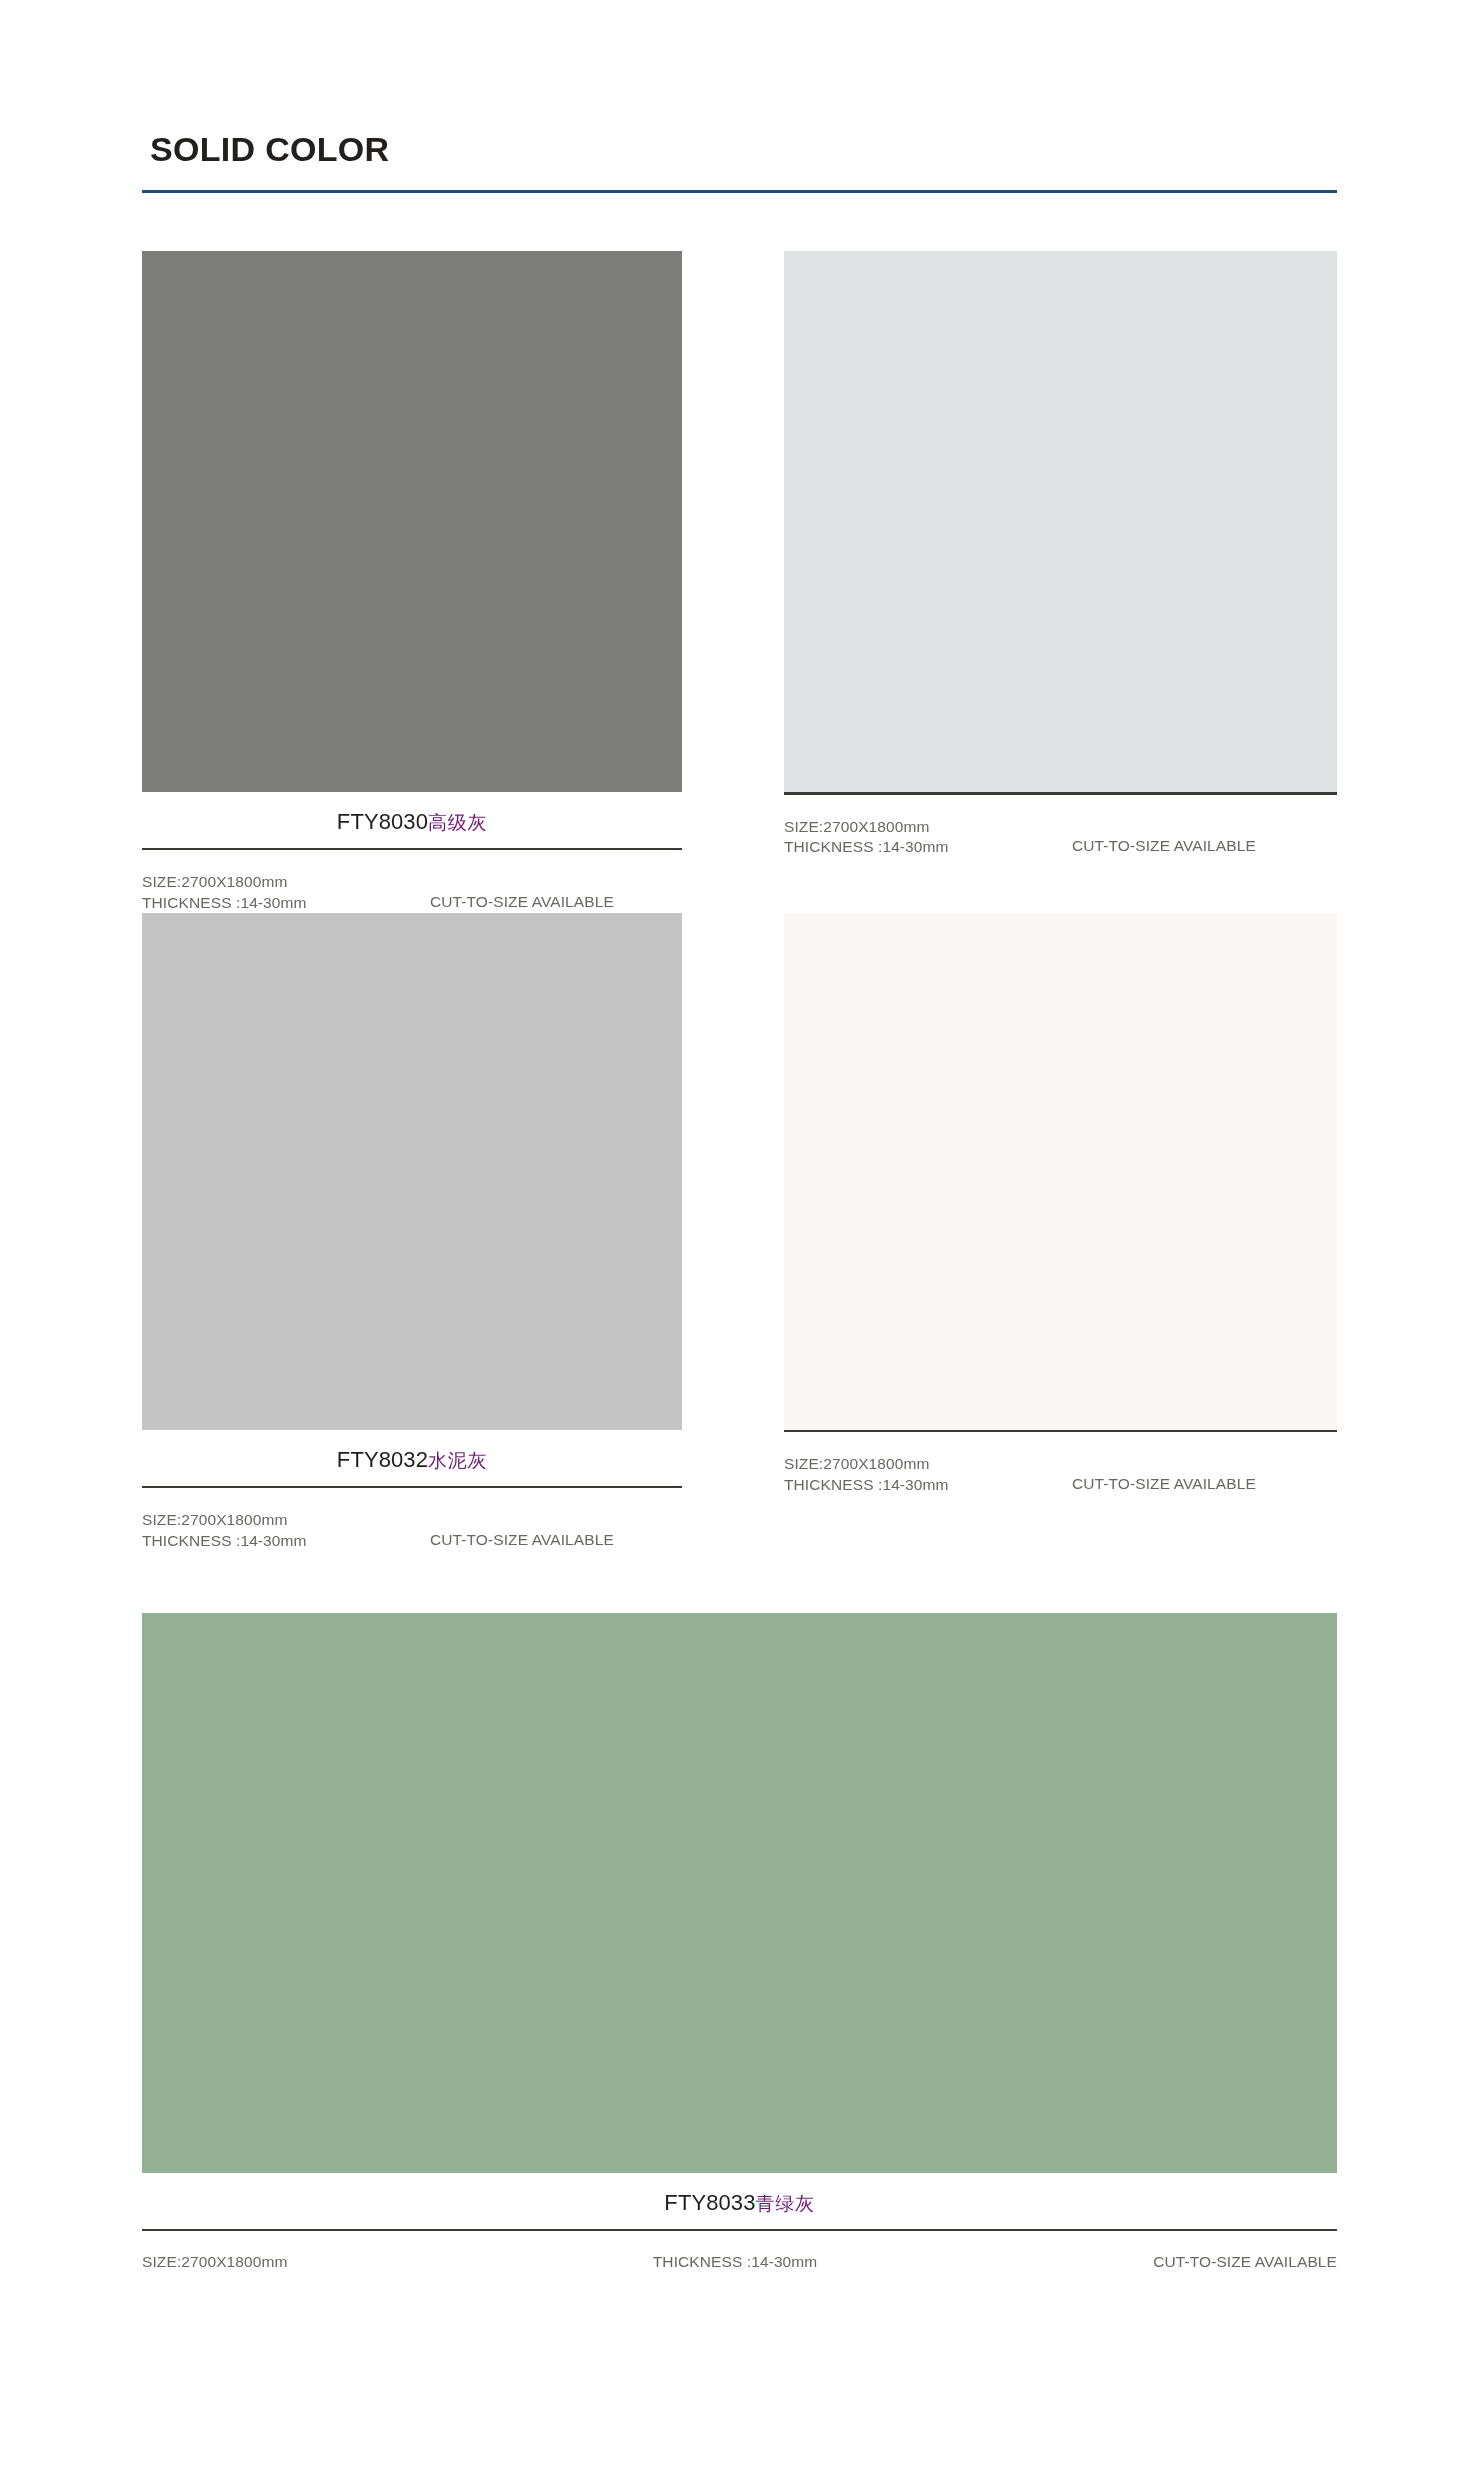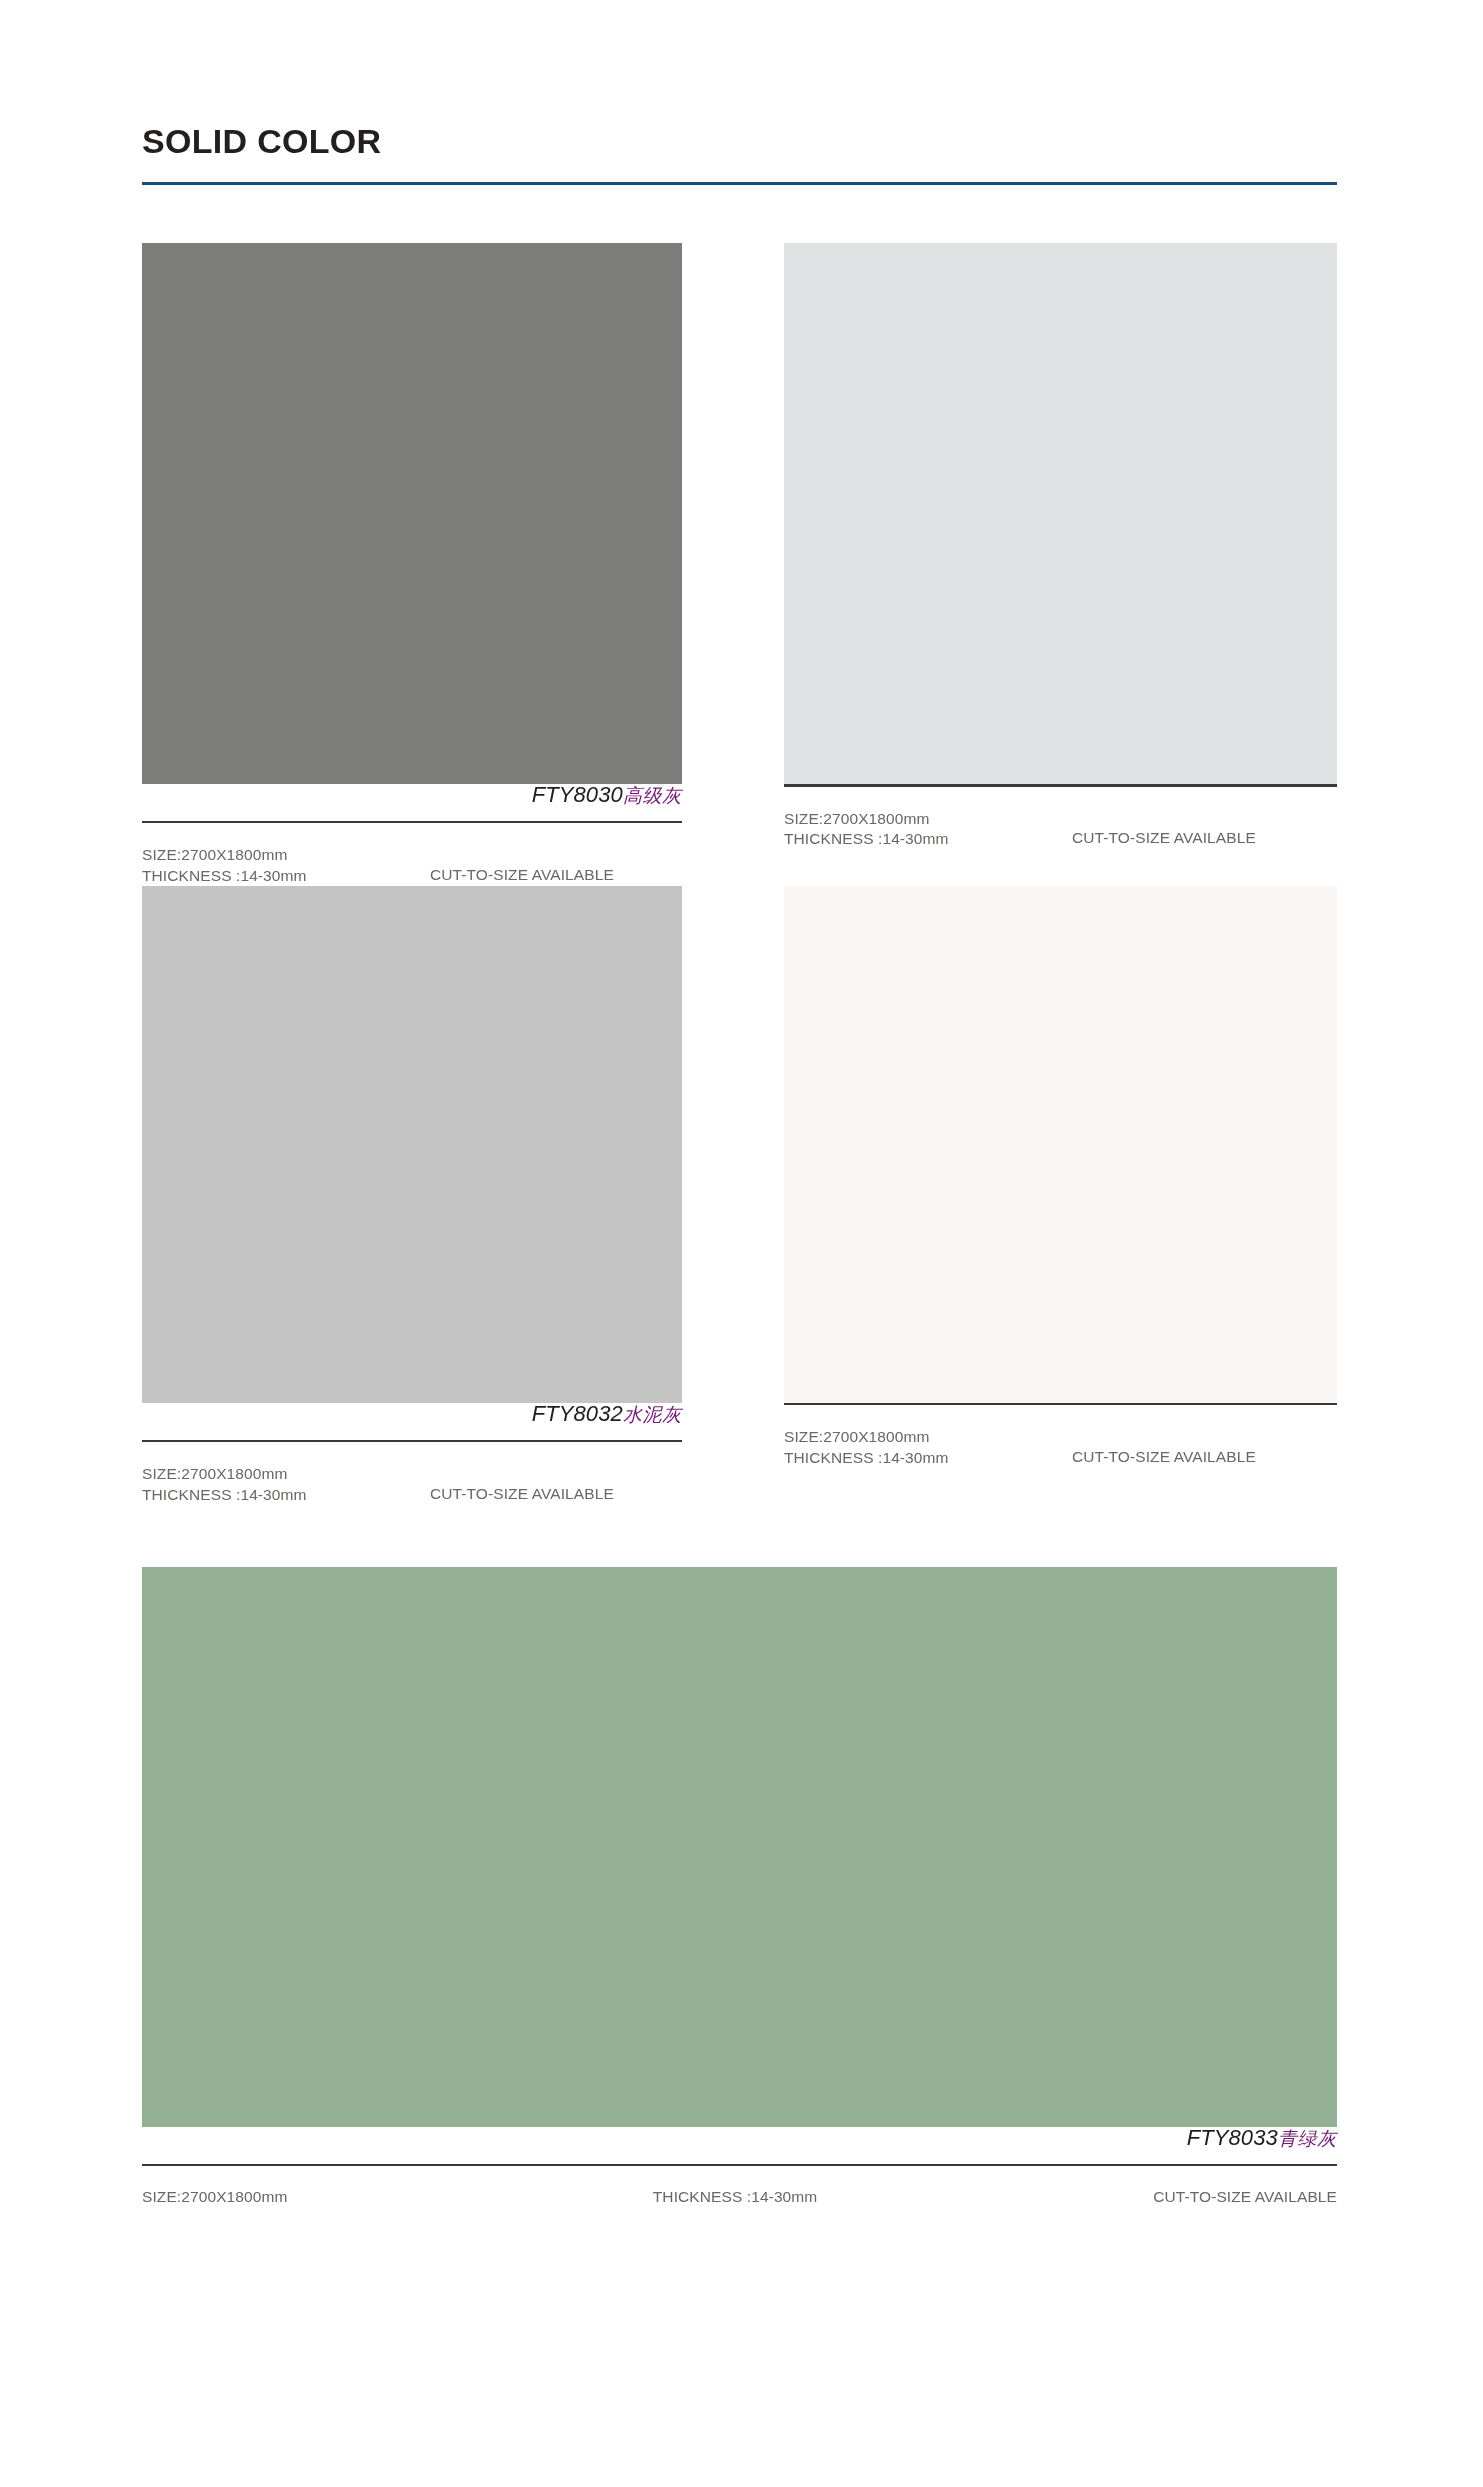--- a/index.html
+++ b/index.html
@@ -34,21 +34,21 @@
   
   .header {
     padding-top: 124px;
   }
   .header-title {
     font-size: 34px;
     font-weight: 700;
     letter-spacing: 0.3px;
     line-height: 1.05;
     color: #231f1e;
-    margin: 0;
+    margin: 8px;
   }
   .header-subtitle {
     font-size: 18.5px;
     font-weight: 400;
     color: #2b2725;
     margin: 10.3px 0 0 0;
     line-height: 1.1;
   }
   .header-rule {
     margin-top: 22px;
@@ -86,23 +86,23 @@
     width: 100%;
     display: block;
   }
   .swatch.h-tall   { height: 541px; }
   .swatch.h-mid    { height: 517px; }
   .swatch.h-wide   { height: 560px; }
 
   .card-label {
     display: flex;
     align-items: baseline;
-    justify-content: flex-end;
+    justify-content: center;
+    padding-top: 19px;
     padding-bottom: 14.8px;
-    font-style: italic;
   }
   .card-code {
     font-size: 22px;
     font-weight: 400;
     color: #201d1c;
     letter-spacing: 0.1px;
     line-height: 1;
   }
   .card-name {
     font-size: 19px;

